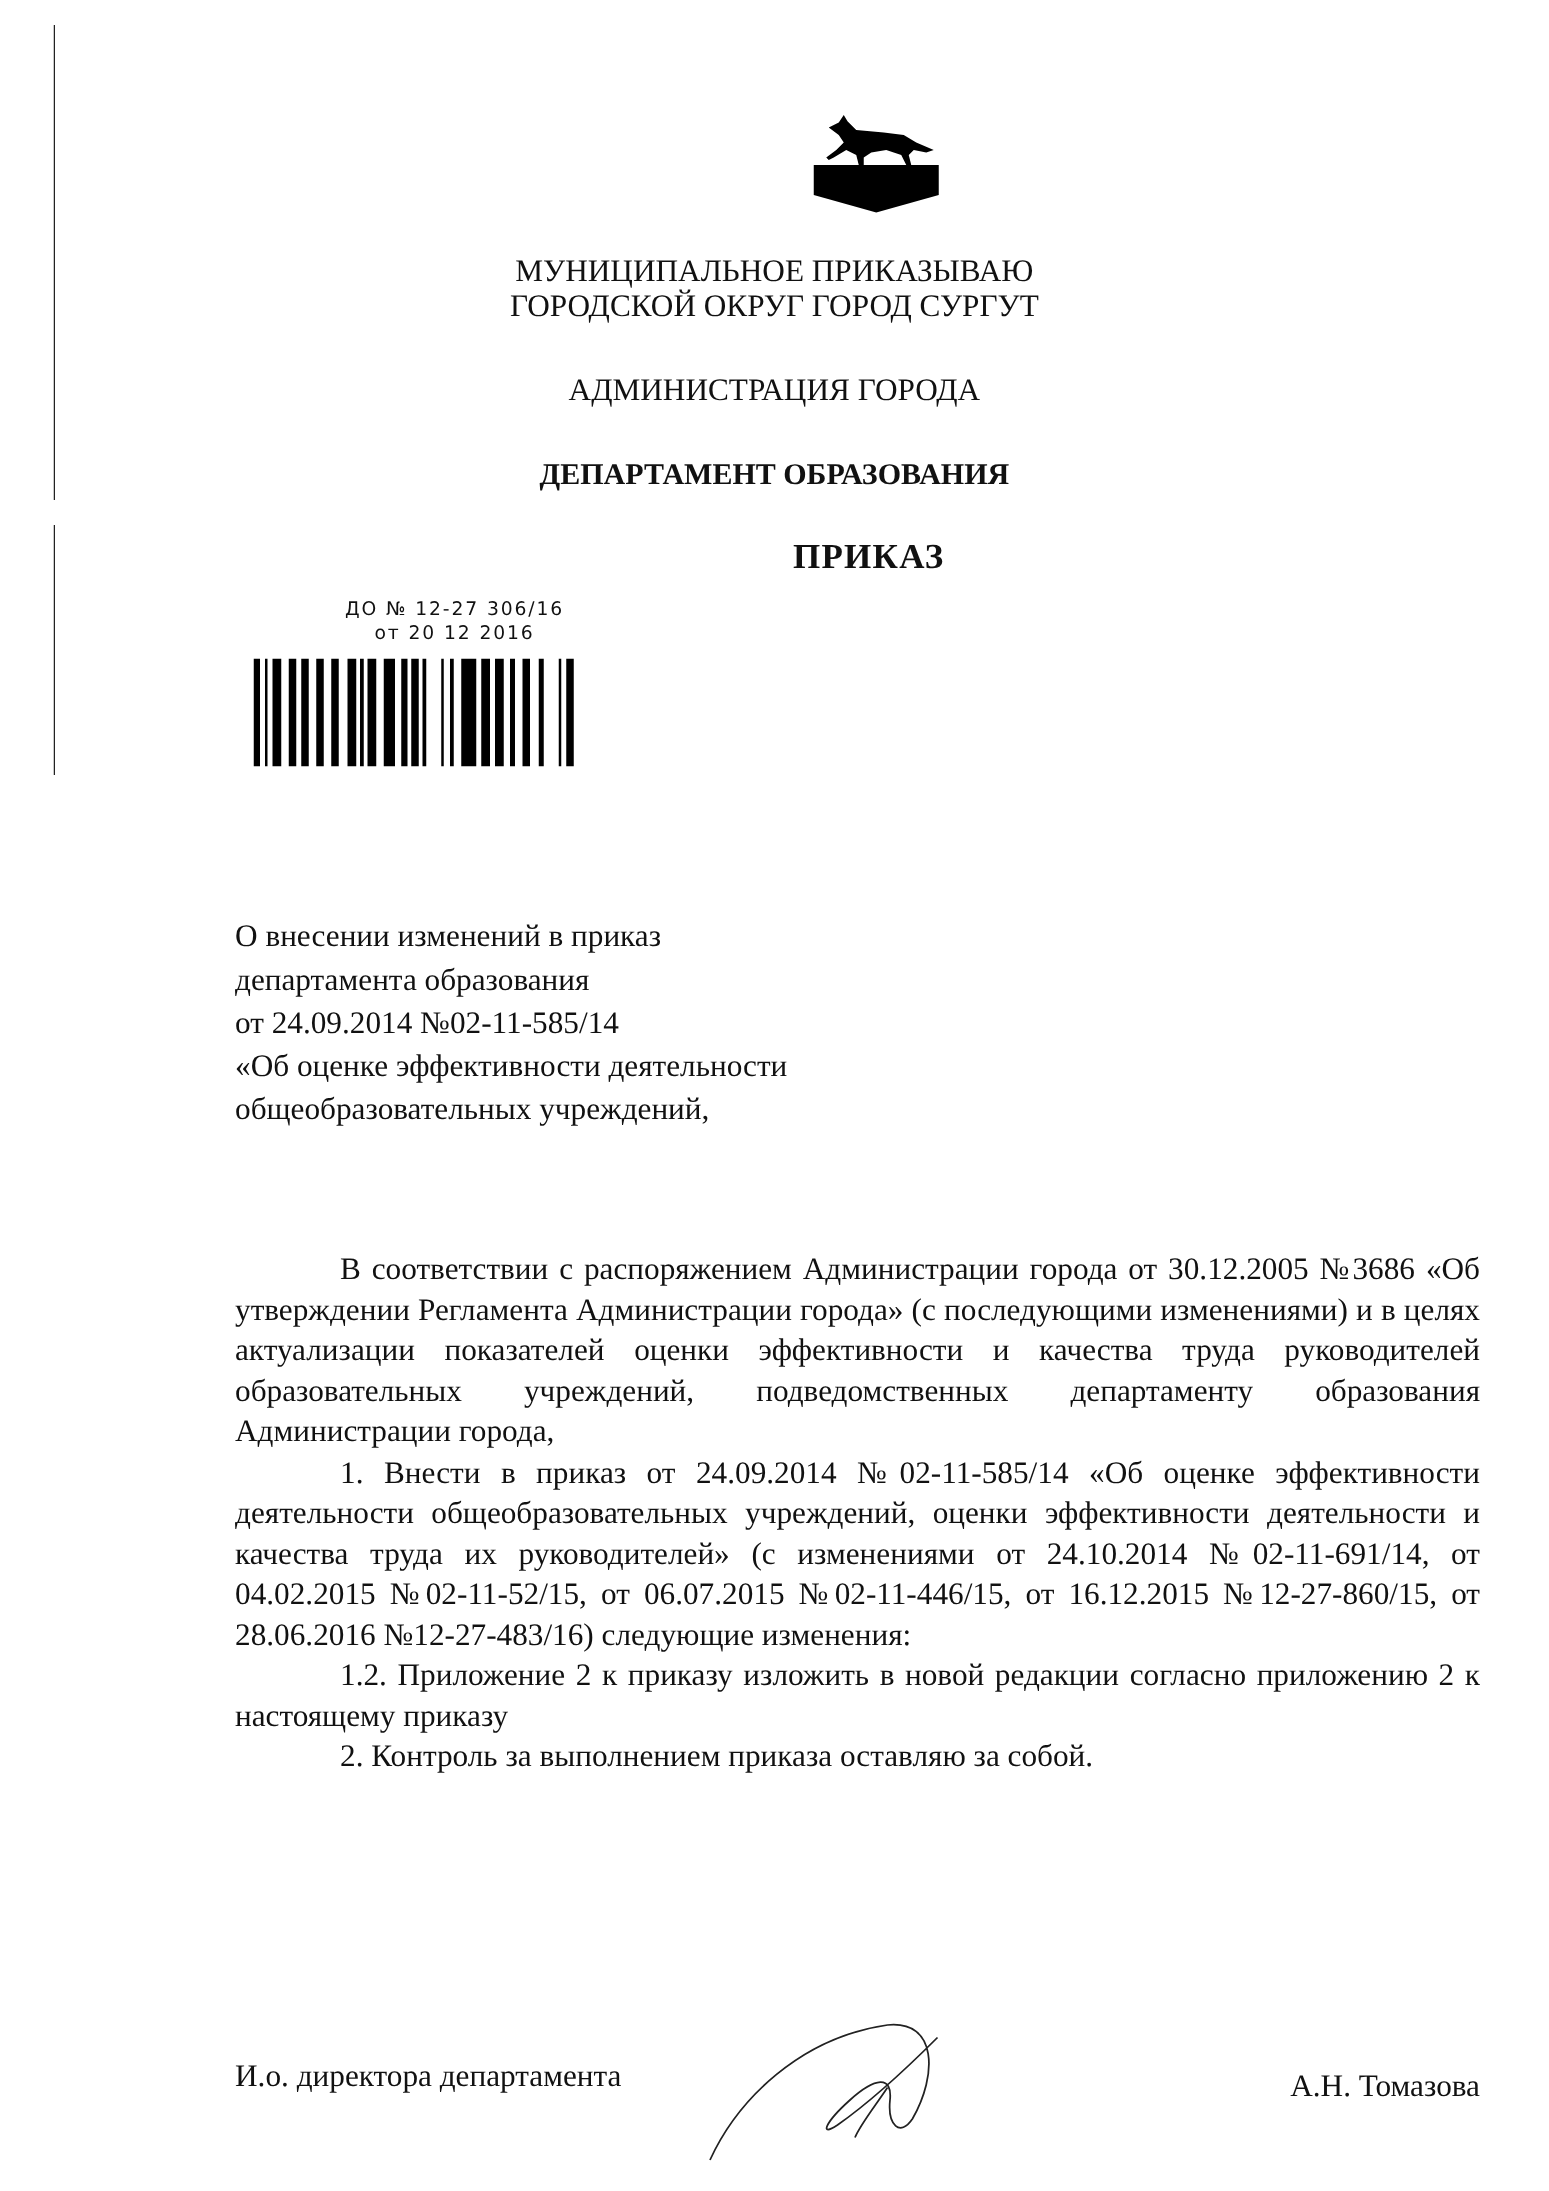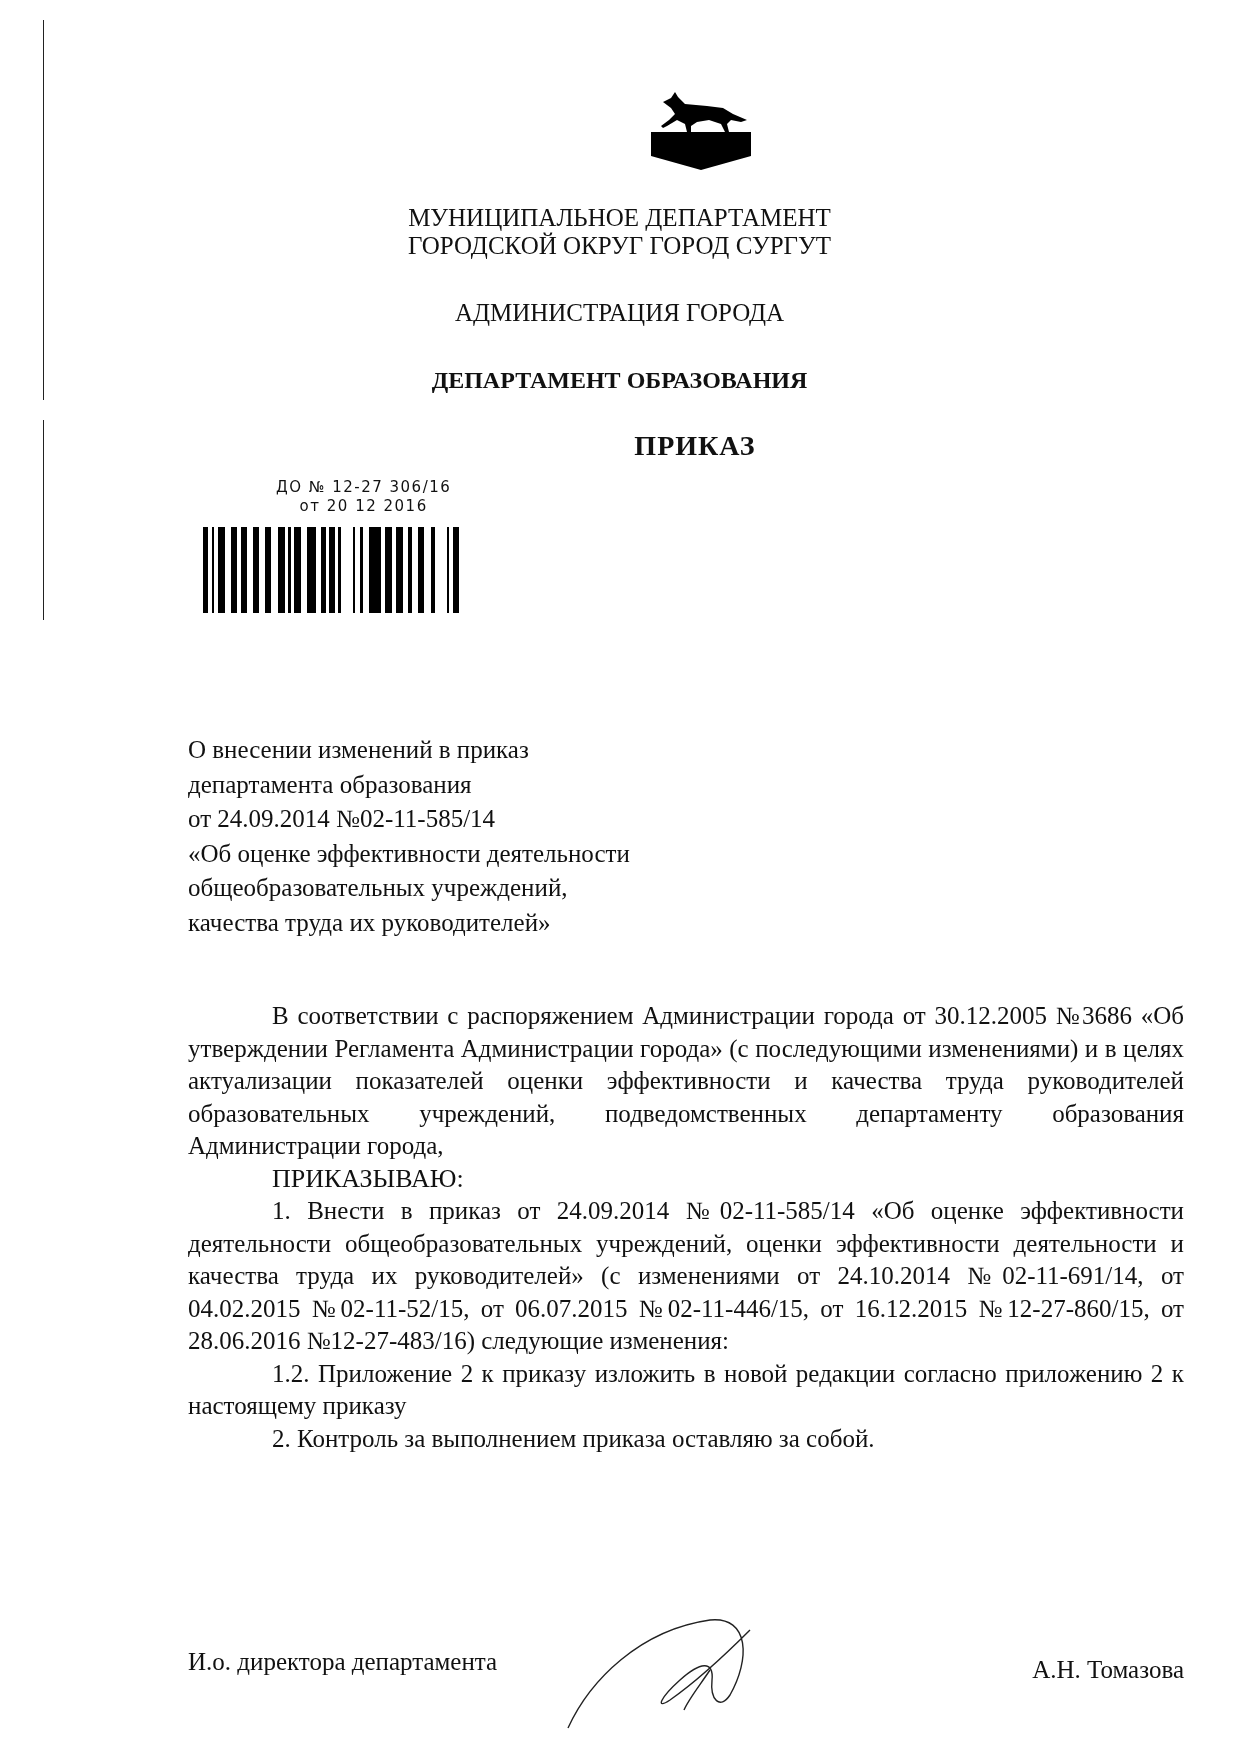--- a/index.html
+++ b/index.html
@@ -30,21 +30,21 @@
 <body>
 
 <div class="margin-line"></div>
 <div class="margin-line b"></div>
 
 <svg class="emblem" viewBox="0 0 112 92">
   <path d="M18 22 L26 18 L30 12 L33 17 L40 24 L62 26 L78 28 L88 34 L102 40 L96 42 L86 40 L82 44 L84 52 L80 52 L76 44 L64 40 L52 42 L46 46 L46 52 L42 52 L40 44 L32 40 L22 46 L18 48 L16 46 L24 40 L30 34 L26 28 Z" fill="#000"></path>
   <path d="M6 52 L106 52 L106 76 L56 90 L6 76 Z" fill="#000"></path>
 </svg>
 
-<div class="hdr" style="top:203px;">МУНИЦИПАЛЬНОЕ ДЕПАРТАМЕНТ</div>
+<div class="hdr" style="top:203px;">МУНИЦИПАЛЬНОЕ ПРИКАЗЫВАЮ</div>
 <div class="hdr" style="top:231px;">ГОРОДСКОЙ ОКРУГ ГОРОД СУРГУТ</div>
 <div class="hdr" style="top:298px;">АДМИНИСТРАЦИЯ ГОРОДА</div>
 <div class="hdr bold" style="top:365px;">ДЕПАРТАМЕНТ ОБРАЗОВАНИЯ</div>
 <div class="title" style="top:430px;">ПРИКАЗ</div>
 
 <div class="stamp">
   <div>ДО № 12-27 306/16</div>
   <div>от 20 12 2016</div>
 </div>
 <div class="barcode">
@@ -73,26 +73,24 @@
   <span style="width:2px;margin-right:4px"></span>
     <span style="width:6px;margin-right:0"></span>
 </div>
 
 <div class="subject">
   <div>О внесении изменений в приказ</div>
   <div>департамента образования</div>
   <div>от 24.09.2014 №02-11-585/14</div>
   <div>«Об оценке эффективности деятельности</div>
   <div>общеобразовательных учреждений,</div>
-  <div>качества труда их руководителей»</div>
 </div>
 
 <div class="body" style="top:1000px;">
   <p class="indent">В соответствии с распоряжением Администрации города от 30.12.2005 №3686 «Об утверждении Регламента Администрации города» (с последующими изменениями) и в целях актуализации показателей оценки эффективности и качества труда руководителей образовательных учреждений, подведомственных департаменту образования Администрации города,</p>
-  <div class="order-word">ПРИКАЗЫВАЮ:</div>
   <p class="indent">1. Внести в приказ от 24.09.2014 №02-11-585/14 «Об оценке эффективности деятельности общеобразовательных учреждений, оценки эффективности деятельности и качества труда их руководителей» (с изменениями от 24.10.2014 №02-11-691/14, от 04.02.2015 №02-11-52/15, от 06.07.2015 №02-11-446/15, от 16.12.2015 №12-27-860/15, от 28.06.2016 №12-27-483/16) следующие изменения:</p>
   <p class="indent">1.2. Приложение 2 к приказу изложить в новой редакции согласно приложению 2 к настоящему приказу</p>
   <p class="indent">2. Контроль за выполнением приказа оставляю за собой.</p>
 </div>
 
 <div class="sign-row">
   <div class="sign-left">И.о. директора департамента</div>
   <div class="sign-right">А.Н. Томазова</div>
 </div>
 <svg class="signature" viewBox="0 0 210 130">

